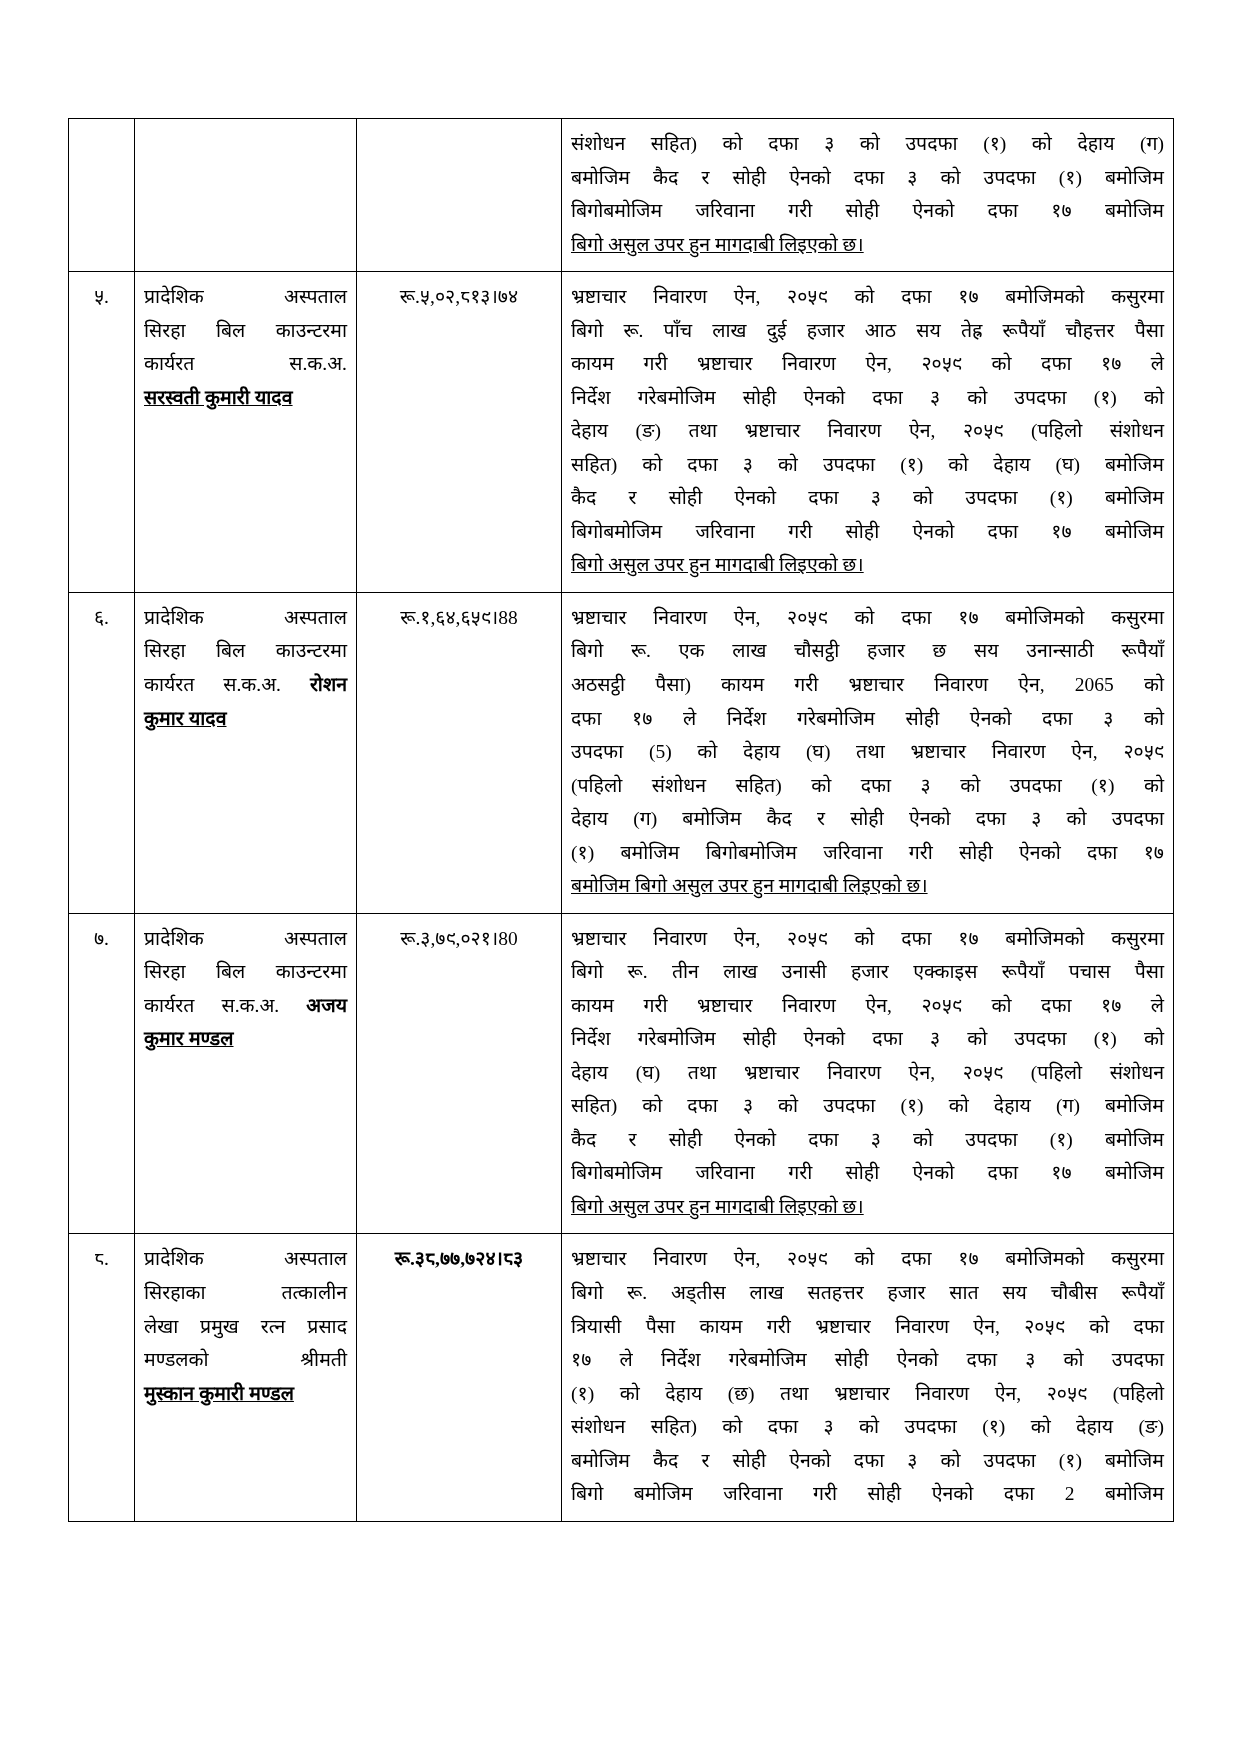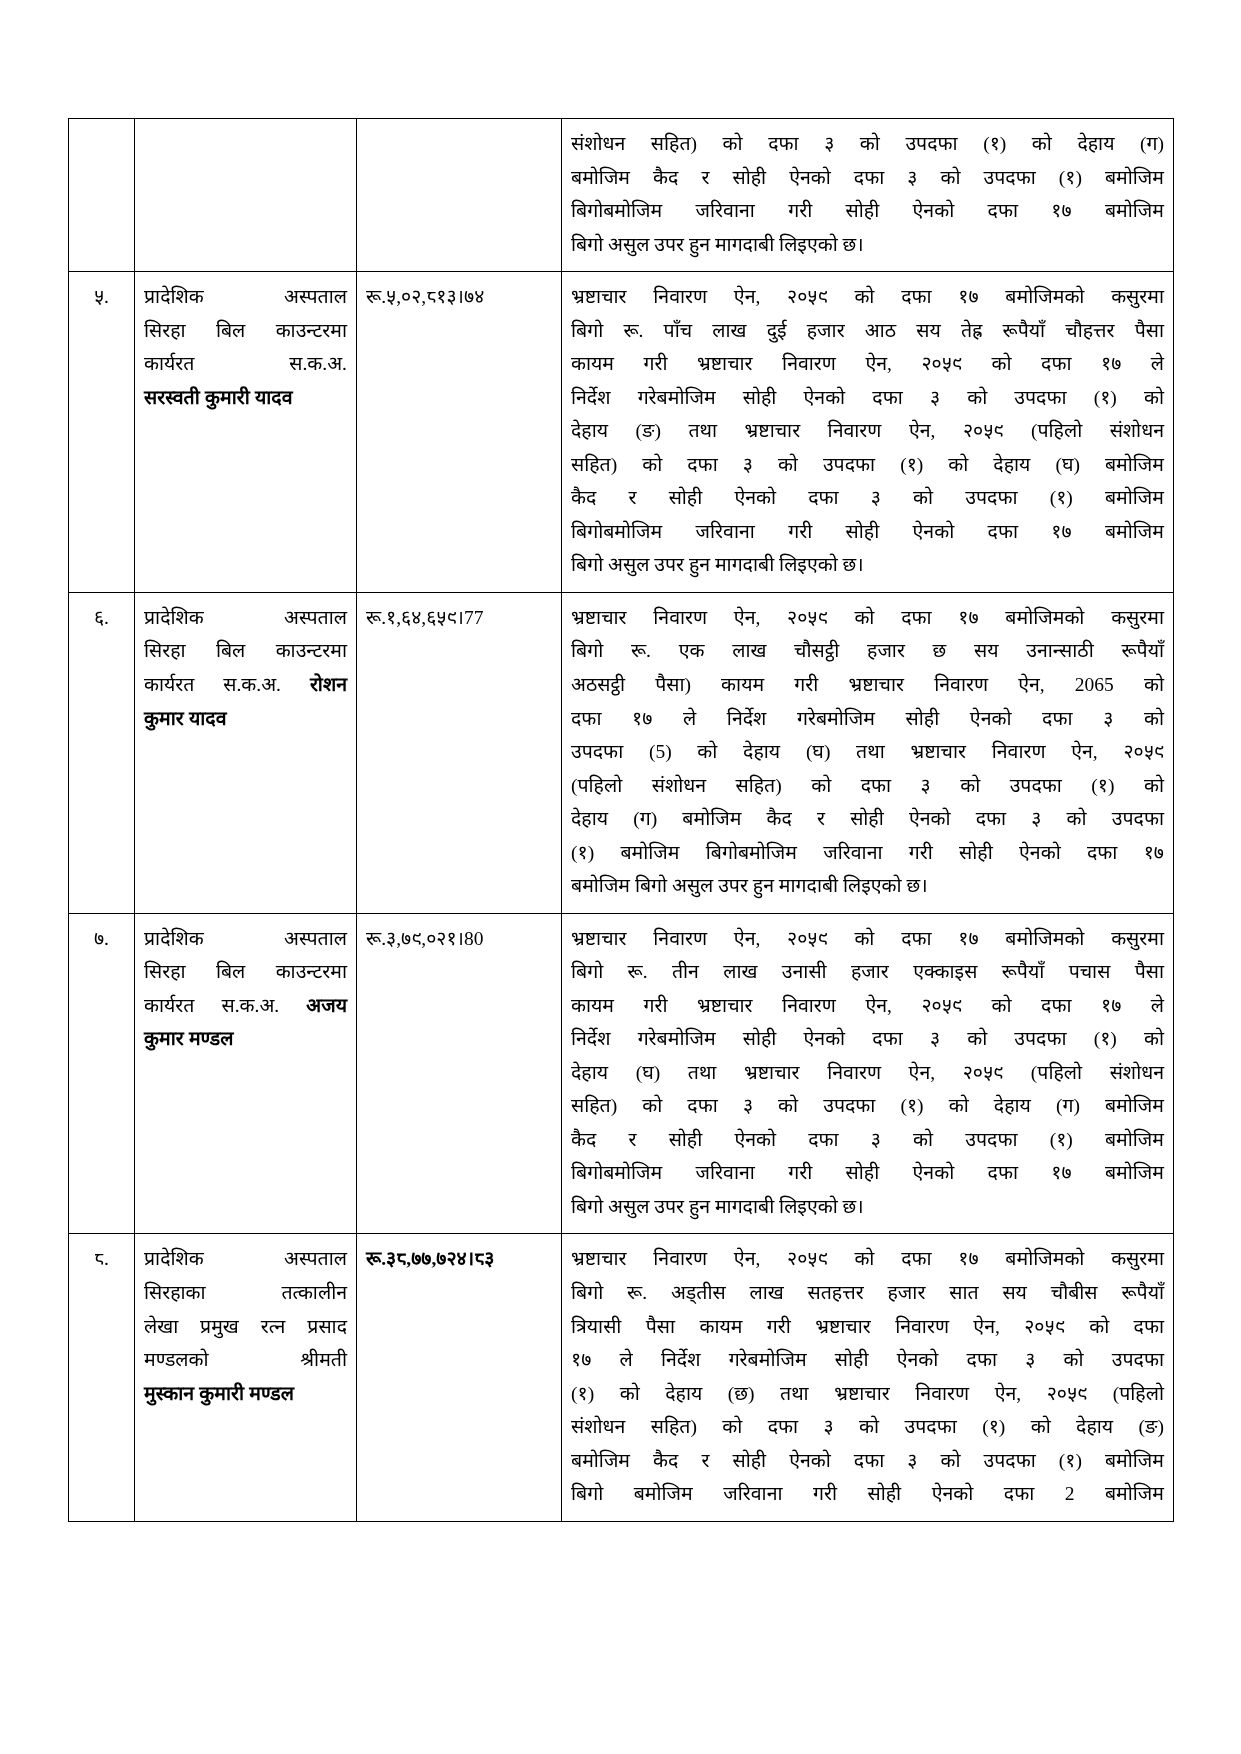--- a/index.html
+++ b/index.html
@@ -40,29 +40,31 @@
   .cell-sn {
     text-align: center;
     font-size: 19.5px;
   }
   .cell-desc {
     text-align: justify;
     text-align-last: justify;
     word-spacing: 0.02em;
   }
   .cell-amt {
+    text-align: center;
     font-family: Liberation Serif, serif;
   }
   .cell-detail {
     text-align: justify;
     text-align-last: justify;
   }
   .cell-detail .lastline,
   .cell-desc .lastline {
     text-align-last: left;
+    text-decoration: underline;
   }
   .nm {
     font-weight: bold;
   }
   .bold-amt { font-weight: bold; }
   
   .row-cont .cell-sn,
   .row-cont .cell-desc,
   .row-cont .cell-amt { height: 8px; }
 </style>
@@ -118,21 +120,21 @@
         <td class="cell-sn">६.</td>
         <td class="cell-desc">
           <div>प्रादेशिक अस्पताल</div>
           <div>सिरहा बिल काउन्टरमा</div>
           <div>
             <span>कार्यरत स.क.अ.</span>
             <span class="nm">रोशन</span>
           </div>
           <div class="nm lastline">कुमार यादव</div>
         </td>
-        <td class="cell-amt">रू.१,६४,६५९।77</td>
+        <td class="cell-amt">रू.१,६४,६५९।88</td>
         <td class="cell-detail">
           <div>भ्रष्टाचार निवारण ऐन, २०५९ को दफा १७ बमोजिमको कसुरमा</div>
           <div>बिगो रू. एक लाख चौसट्ठी हजार छ सय उनान्साठी रूपैयाँ</div>
           <div>अठसट्ठी पैसा) कायम गरी भ्रष्टाचार निवारण ऐन, 2065 को</div>
           <div>दफा १७ ले निर्देश गरेबमोजिम सोही ऐनको दफा ३ को</div>
           <div>उपदफा (5) को देहाय (घ) तथा भ्रष्टाचार निवारण ऐन, २०५९</div>
           <div>(पहिलो संशोधन सहित) को दफा ३ को उपदफा (१) को</div>
           <div>देहाय (ग) बमोजिम कैद र सोही ऐनको दफा ३ को उपदफा</div>
           <div>(१) बमोजिम बिगोबमोजिम जरिवाना गरी सोही ऐनको दफा १७</div>
           <div class="lastline">बमोजिम बिगो असुल उपर हुन मागदाबी लिइएको छ।</div>

